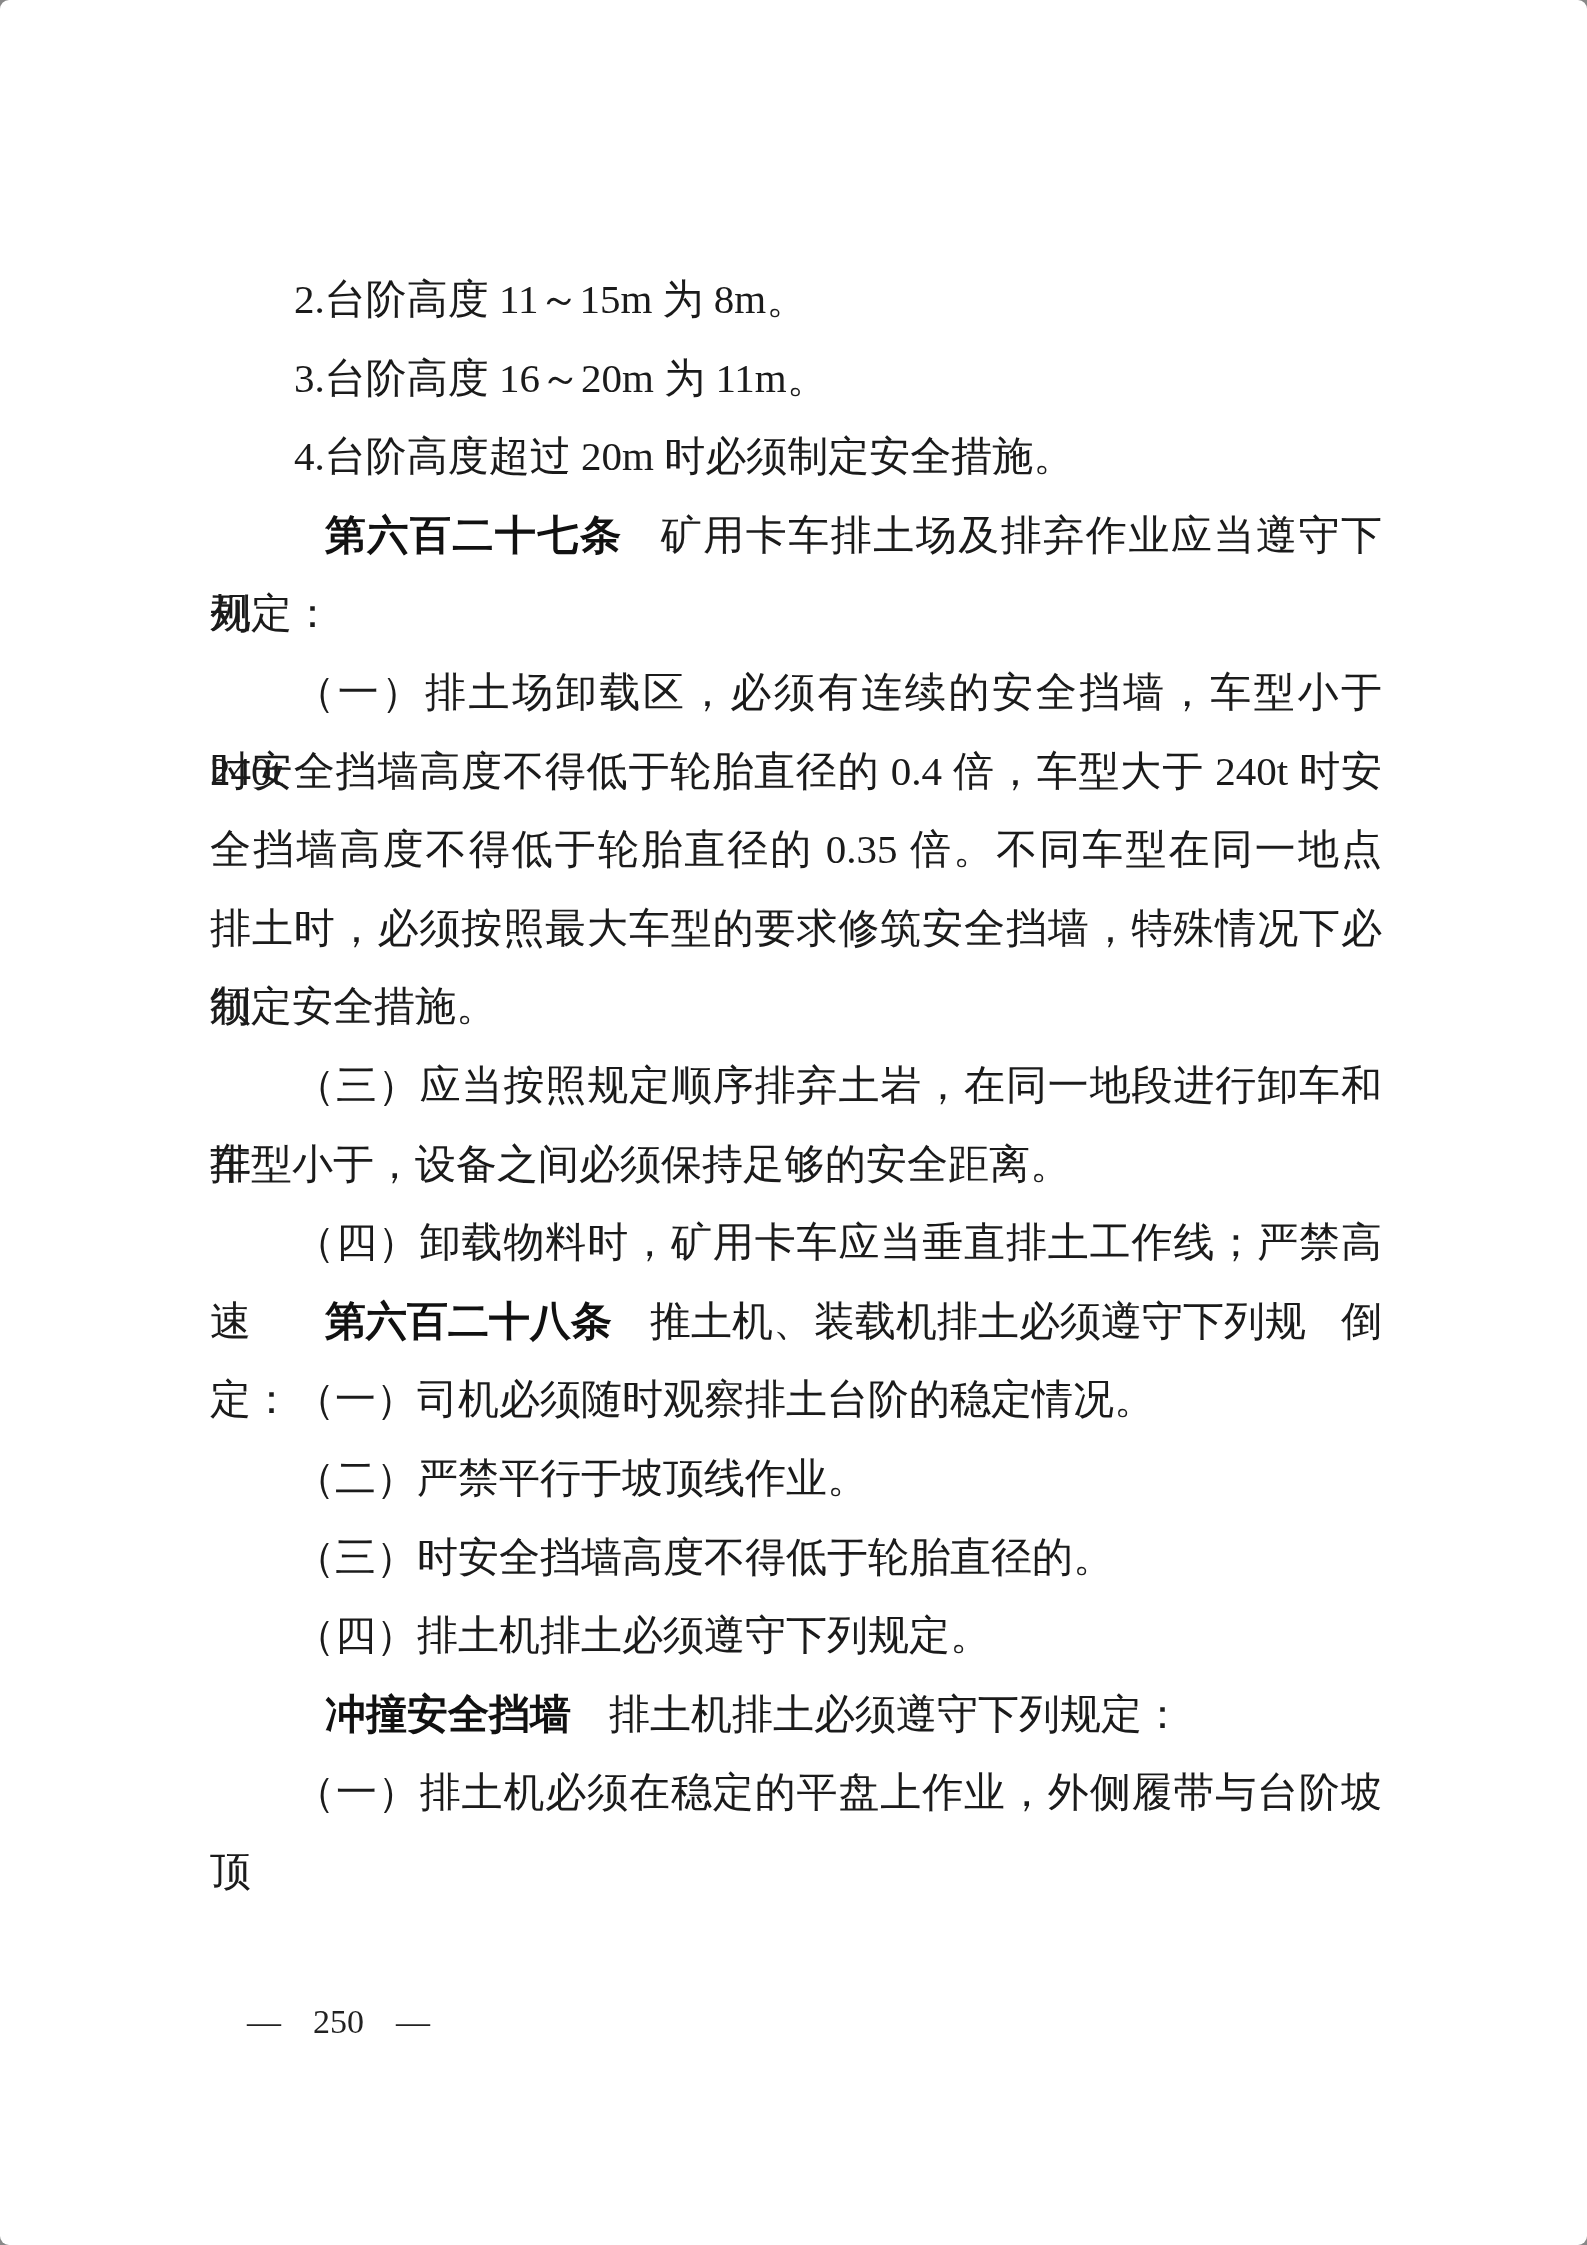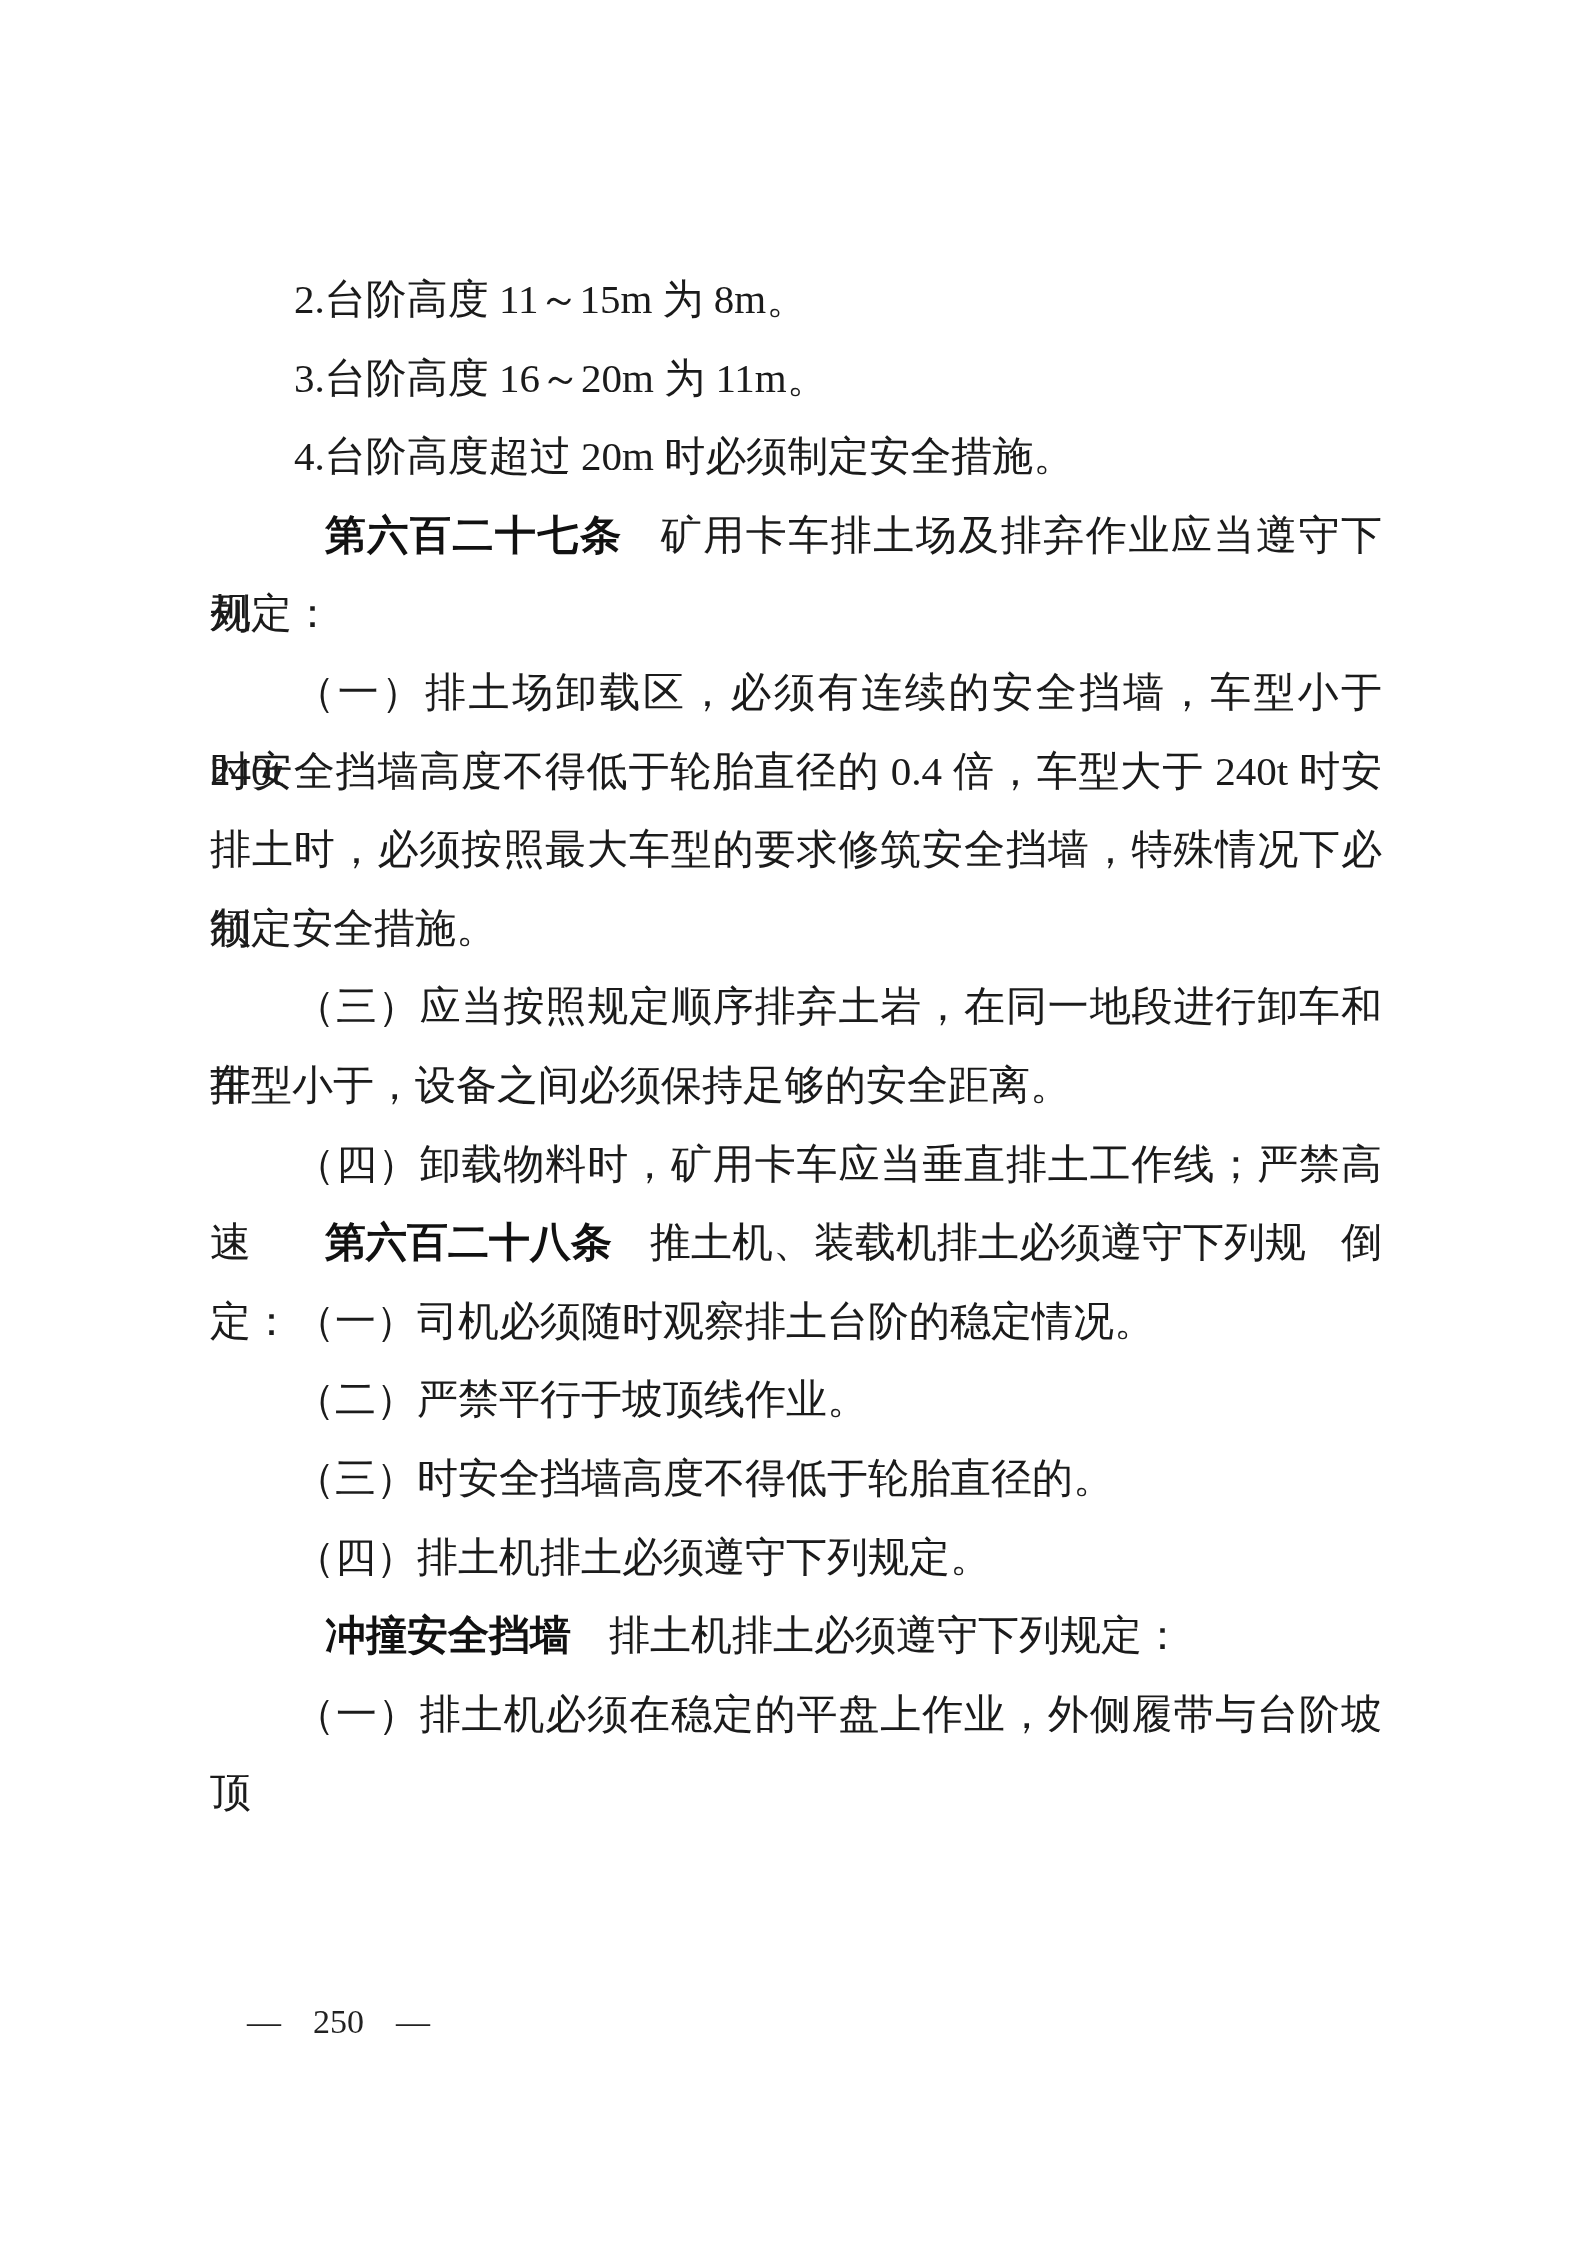--- a/index.html
+++ b/index.html
@@ -4,20 +4,21 @@
 <style>
   html,body { margin:0; padding:0; background:#888; }
   .page {
     position:relative;
     width:1587px; height:2245px;
     margin:0 auto;
     background:#ffffff;
     overflow:hidden;
     font-family:"Liberation Serif", serif;
     color:#1b1b1b;
+    border-radius:9px;
   }
   .text-block {
     position:absolute;
     left:210px; top:260px;
     width:1172px;
   }
   .line {
     margin:0; padding:0;
     height:78.6px;
     line-height:78.6px;
@@ -68,20 +69,23 @@
       <p class="line">
     <span>规定：</span>
   </p>
       <p class="line indent fill">
     <span>（一）排土场卸载区，必须有连续的安全挡墙，车型小于 240t</span>
   </p>
       <p class="line fill">
     <span>时安全挡墙高度不得低于轮胎直径的 0.4 倍，车型大于 240t 时安</span>
   </p>
       <p class="line fill">
+    <span>全挡墙高度不得低于轮胎直径的 0.35 倍。不同车型在同一地点</span>
+  </p>
+      <p class="line fill">
     <span>排土时，必须按照最大车型的要求修筑安全挡墙，特殊情况下必须</span>
   </p>
       <p class="line">
     <span>制定安全措施。</span>
   </p>
       <p class="line indent fill">
     <span>（三）应当按照规定顺序排弃土岩，在同一地段进行卸车和排</span>
   </p>
       <p class="line">
     <span>车型小于，设备之间必须保持足够的安全距离。</span>

